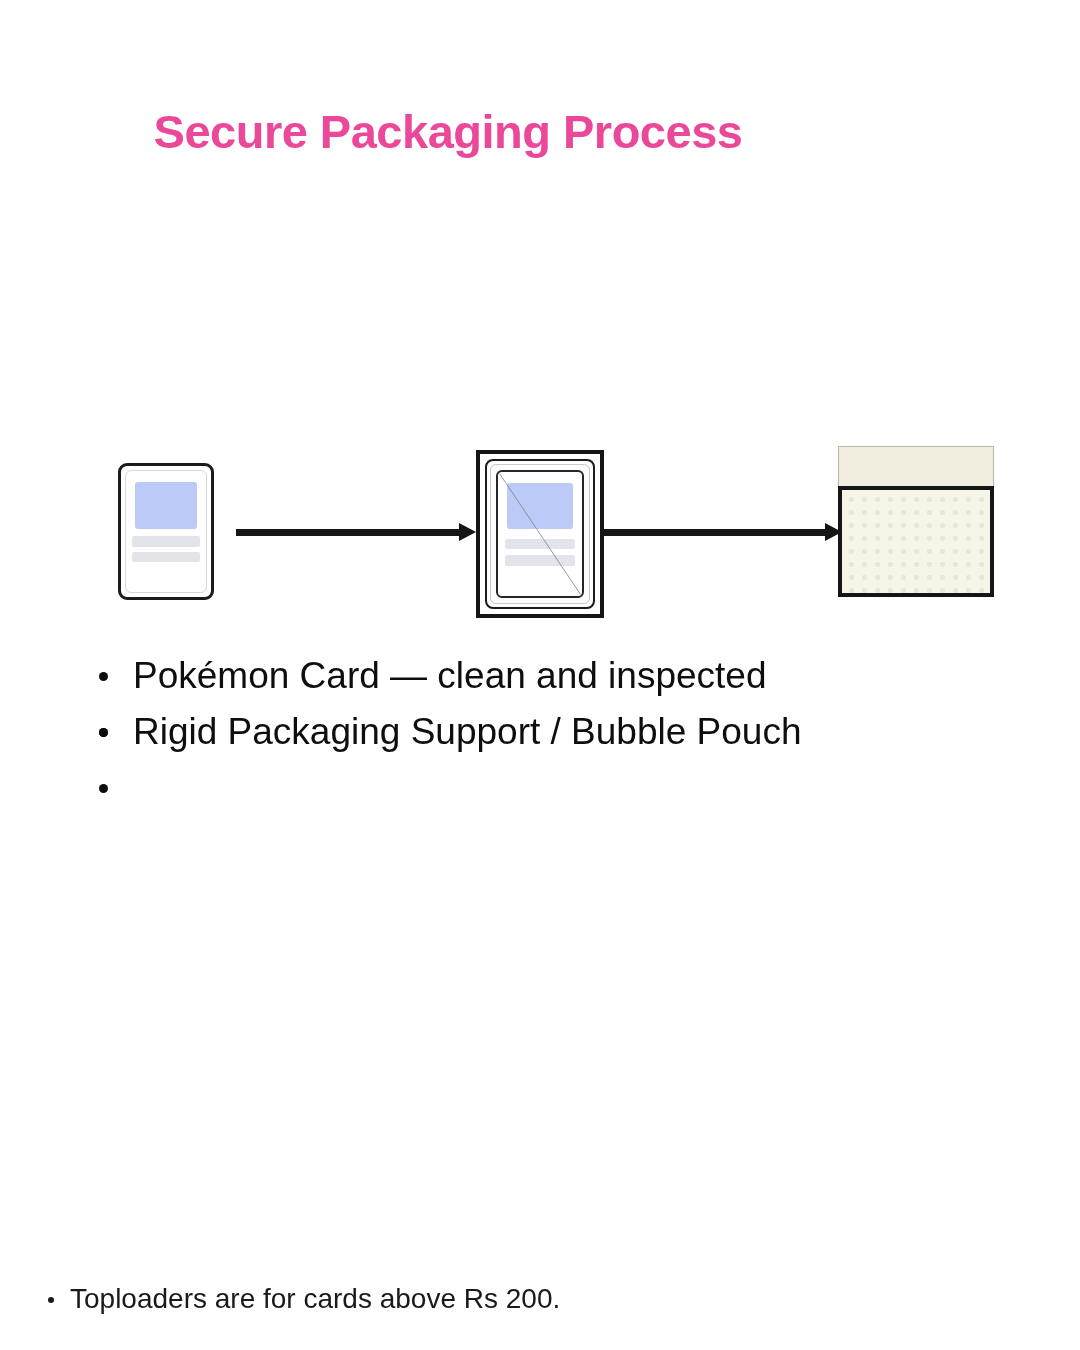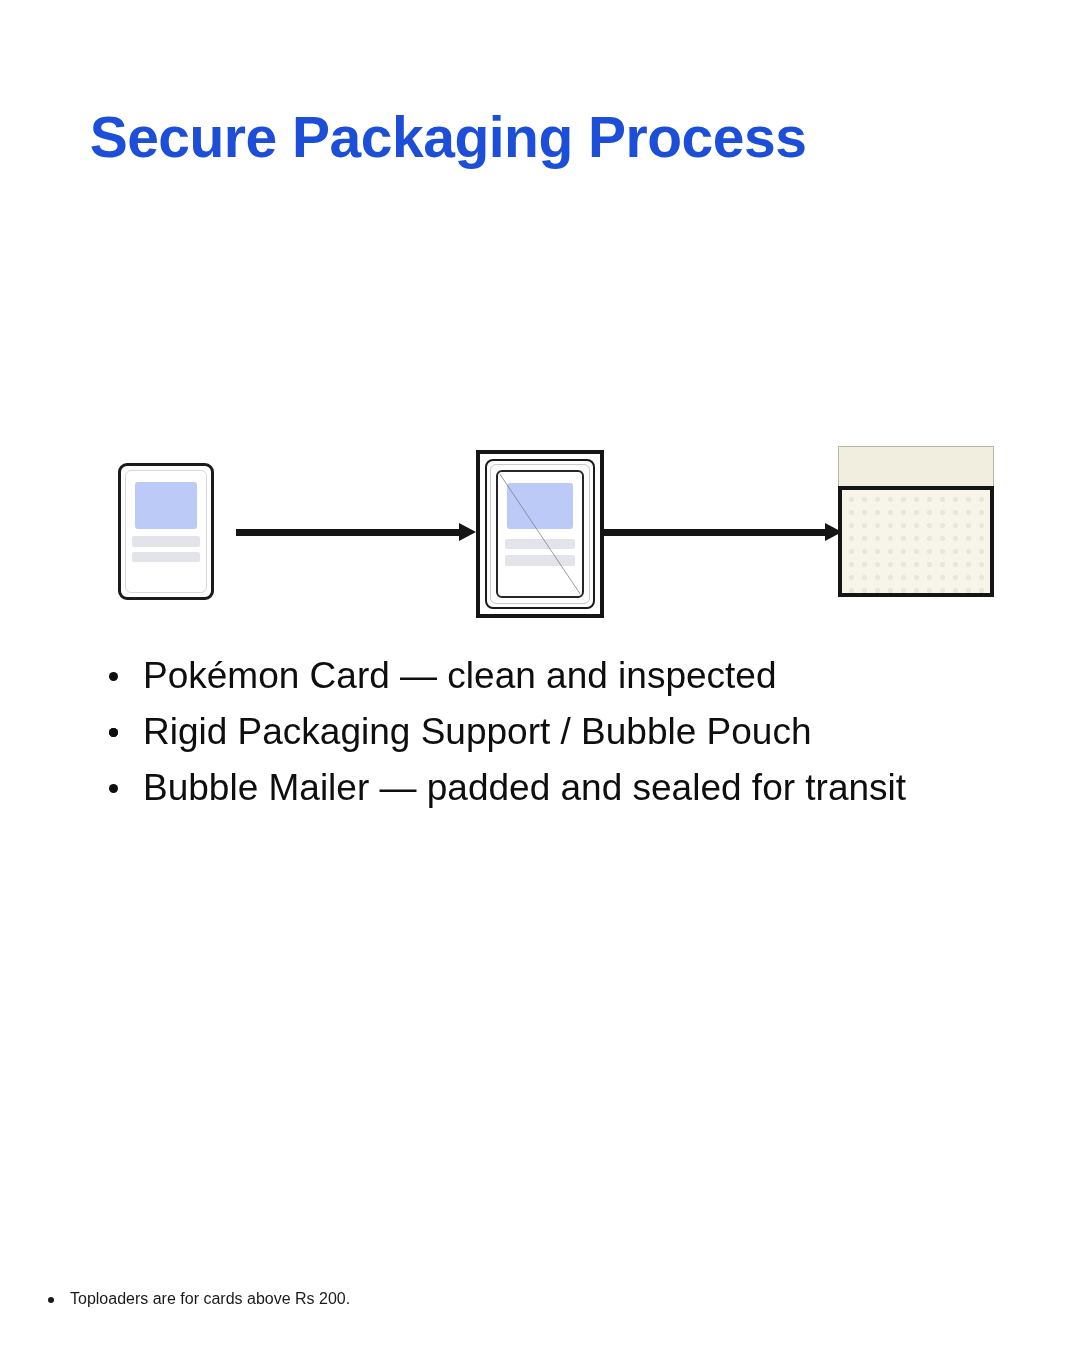--- a/index.html
+++ b/index.html
@@ -17,24 +17,24 @@
     -webkit-font-smoothing: antialiased;
   }
 
   
   .page-title {
     position: absolute;
     left: 0;
     top: 105px;
     width: 896px;
     text-align: center;
-    font-size: 57px;
+    font-size: 47px;
     font-weight: bold;
     letter-spacing: -0.5px;
-    color: #1d4ed8;
+    color: #ec4899;
     line-height: 1.15;
   }
 
   
   .diagram {
     position: absolute;
     left: 0;
     top: 430px;
     width: 1080px;
     height: 210px;
@@ -208,21 +208,21 @@
   .arrow-1 { left: 236px; top: 91px; width: 240px; }
   .arrow-1 .shaft { width: 226px; }
   .arrow-1 .head { left: 223px; }
   .arrow-2 { left: 604px; top: 91px; width: 238px; }
   .arrow-2 .shaft { width: 224px; }
   .arrow-2 .head { left: 221px; }
 
   
   .bullet-list {
     position: absolute;
-    left: 105px;
+    left: 95px;
     top: 648px;
     width: 950px;
     list-style: none;
     margin: 0;
     padding: 0;
   }
   .bullet-list li {
     position: relative;
     padding-left: 38px;
     font-size: 37px;
@@ -243,21 +243,21 @@
   
   .footnote {
     position: absolute;
     left: 44px;
     top: 1284px;
     width: 900px;
   }
   .footnote .row {
     position: relative;
     padding-left: 26px;
-    font-size: 16px;
+    font-size: 28px;
     line-height: 30px;
     color: #1a1a1a;
   }
   .footnote .dot {
     position: absolute;
     left: 4px;
     top: 13px;
     width: 6px;
     height: 6px;
     border-radius: 50%;
@@ -319,21 +319,20 @@
   </li>
   <li>
     <span class="dot"></span>
   </li>
   <li>
     <span class="dot"></span>
     <span>Rigid Packaging Support / Bubble Pouch</span>
   </li>
   <li>
     <span class="dot"></span>
-    <span>Bubble Mailer — padded and sealed for transit</span>
   </li>
 </ul>
 
 <div class="footnote">
   <div class="row">
     <span class="dot"></span>
     <span>Toploaders are for cards above Rs 200.</span>
   </div>
 </div>
 

